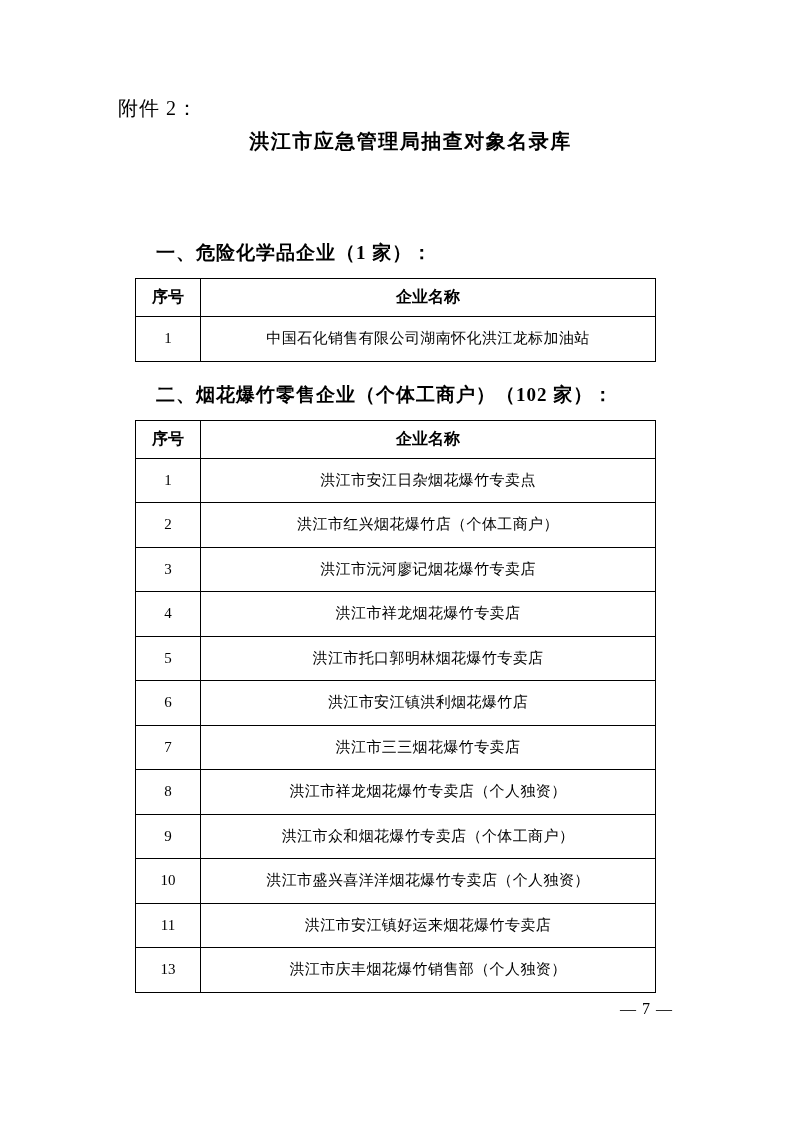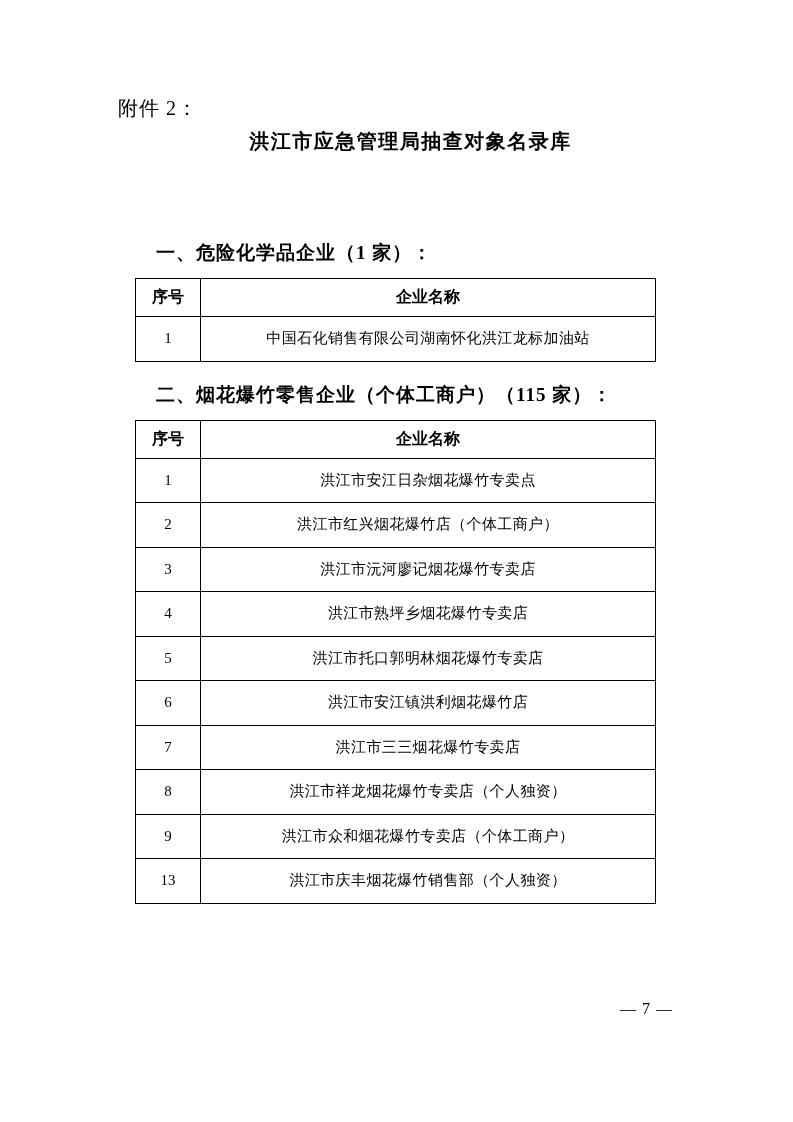--- a/index.html
+++ b/index.html
@@ -104,21 +104,21 @@
       </tr>
     </thead>
     <tbody>
       <tr>
         <td class="idx-cell">1</td>
         <td class="name-cell">中国石化销售有限公司湖南怀化洪江龙标加油站</td>
       </tr>
     </tbody>
   </table>
 
-  <h2 class="section-heading sec2-head">二、烟花爆竹零售企业（个体工商户）（115 家）：</h2>
+  <h2 class="section-heading sec2-head">二、烟花爆竹零售企业（个体工商户）（102 家）：</h2>
 
   <table class="listing">
     <colgroup>
         <col class="c-idx">
         <col class="c-name">
       </colgroup>
     <thead>
       <tr>
         <th>序号</th>
         <th>企业名称</th>
@@ -132,21 +132,21 @@
       <tr>
         <td class="idx-cell">2</td>
         <td class="name-cell">洪江市红兴烟花爆竹店（个体工商户）</td>
       </tr>
       <tr>
         <td class="idx-cell">3</td>
         <td class="name-cell">洪江市沅河廖记烟花爆竹专卖店</td>
       </tr>
       <tr>
         <td class="idx-cell">4</td>
-        <td class="name-cell">洪江市熟坪乡烟花爆竹专卖店</td>
+        <td class="name-cell">洪江市祥龙烟花爆竹专卖店</td>
       </tr>
       <tr>
         <td class="idx-cell">5</td>
         <td class="name-cell">洪江市托口郭明林烟花爆竹专卖店</td>
       </tr>
       <tr>
         <td class="idx-cell">6</td>
         <td class="name-cell">洪江市安江镇洪利烟花爆竹店</td>
       </tr>
       <tr>
@@ -155,20 +155,28 @@
       </tr>
       <tr>
         <td class="idx-cell">8</td>
         <td class="name-cell">洪江市祥龙烟花爆竹专卖店（个人独资）</td>
       </tr>
       <tr>
         <td class="idx-cell">9</td>
         <td class="name-cell">洪江市众和烟花爆竹专卖店（个体工商户）</td>
       </tr>
       <tr>
+        <td class="idx-cell">10</td>
+        <td class="name-cell">洪江市盛兴喜洋洋烟花爆竹专卖店（个人独资）</td>
+      </tr>
+      <tr>
+        <td class="idx-cell">11</td>
+        <td class="name-cell">洪江市安江镇好运来烟花爆竹专卖店</td>
+      </tr>
+      <tr>
         <td class="idx-cell">13</td>
         <td class="name-cell">洪江市庆丰烟花爆竹销售部（个人独资）</td>
       </tr>
     </tbody>
   </table>
 
   <div class="page-number">— 7 —</div>
 
 </div>
 

